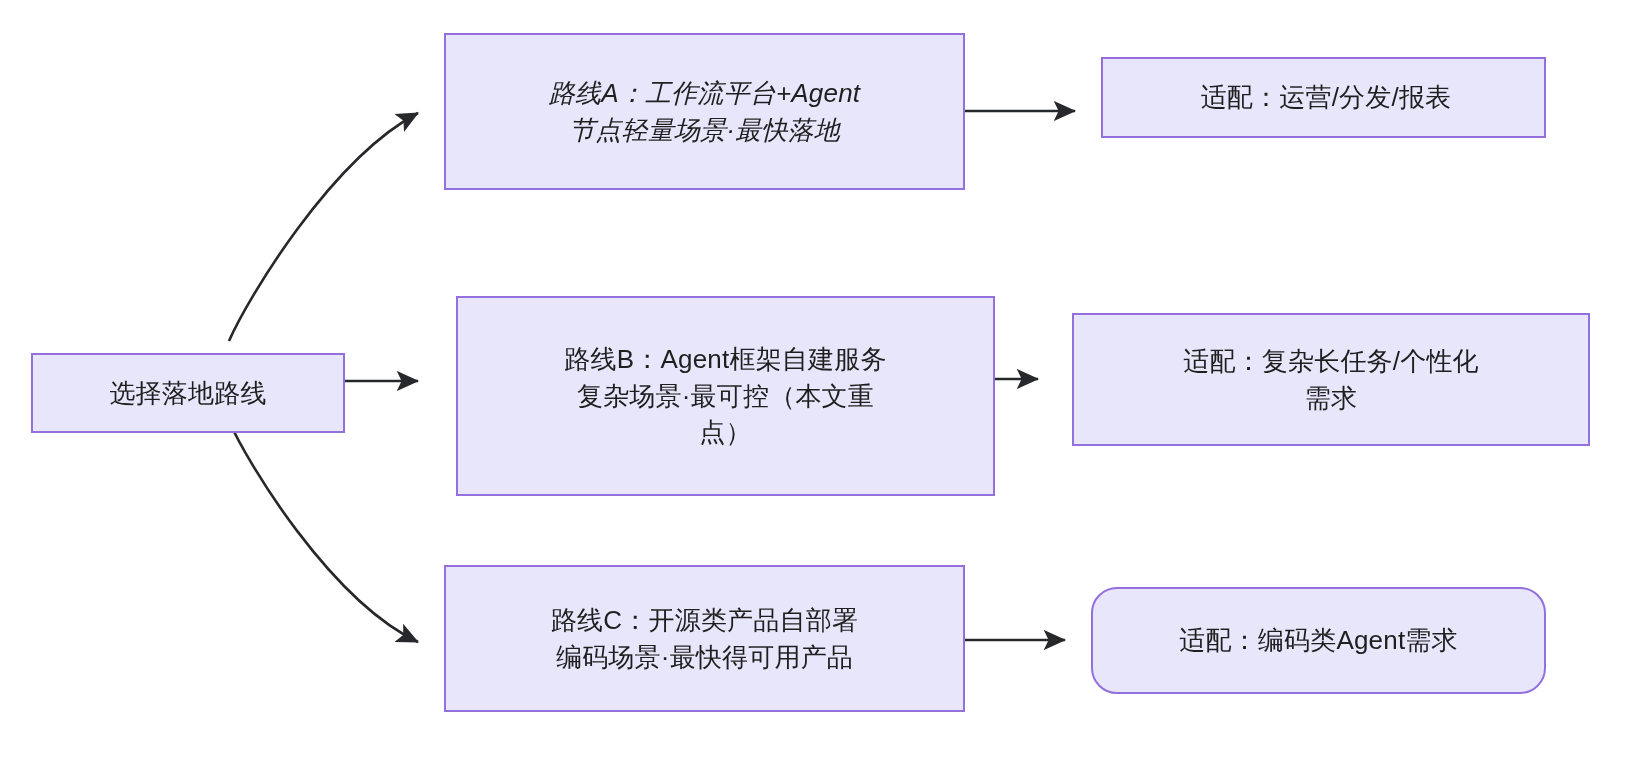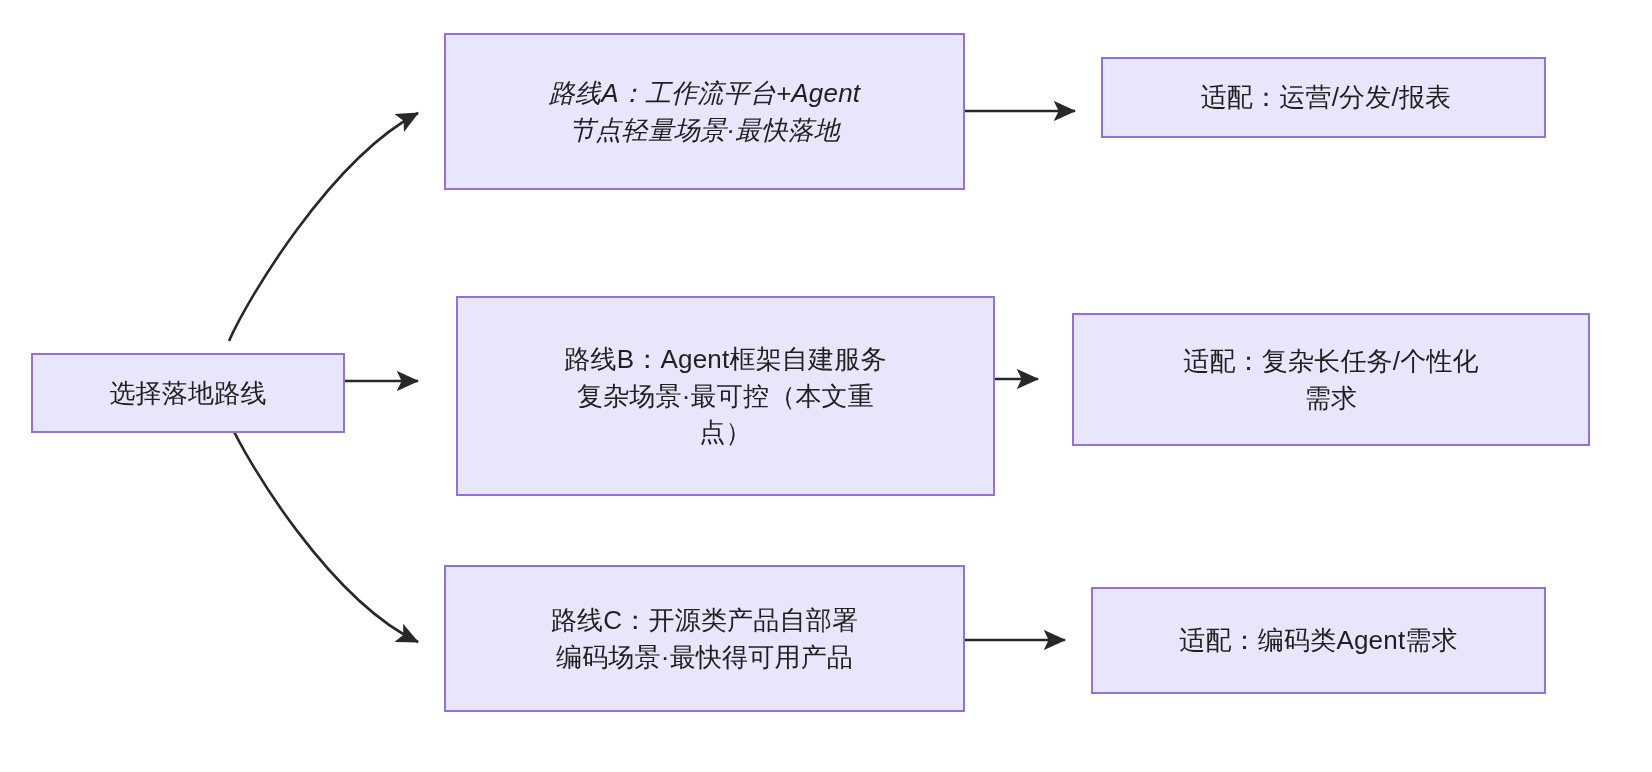--- a/index.html
+++ b/index.html
@@ -42,21 +42,21 @@
     letter-spacing: 0.2px;
     padding: 4px 14px;
     white-space: pre-line;
   }
   .node-root      { left: 31px;   top: 341px; width: 314px; height: 80px; margin-top: 12px; }
   .node-route-a   { left: 444px;  top: 33px;  width: 521px; height: 157px; font-style: italic; }
   .node-route-b   { left: 456px;  top: 296px; width: 539px; height: 200px; }
   .node-route-c   { left: 444px;  top: 565px; width: 521px; height: 147px; align-items: center; }
   .node-fit-a     { left: 1101px; top: 57px;  width: 445px; height: 81px; padding-left: 19px; }
   .node-fit-b     { left: 1064px; top: 313px; width: 518px; height: 133px; margin-left: 8px; }
-  .node-fit-c     { left: 1091px; top: 587px; width: 455px; height: 107px; }
+  .node-fit-c     { left: 1091px; top: 587px; width: 455px; height: 107px; border-radius: 26px; }
 </style>
 </head>
 <body>
 
 <div id="canvas">
 
   <svg id="edges" viewBox="0 0 1652 772" width="1652" height="772" xmlns="http://www.w3.org/2000/svg">
     <defs>
       <marker id="arrowhead" markerWidth="9" markerHeight="9" refX="8.2" refY="4.5" orient="auto" markerUnits="strokeWidth">
         <path d="M0,0.6 L8.6,4.5 L0,8.4 L1.9,4.5 Z" fill="#26282b"></path>

